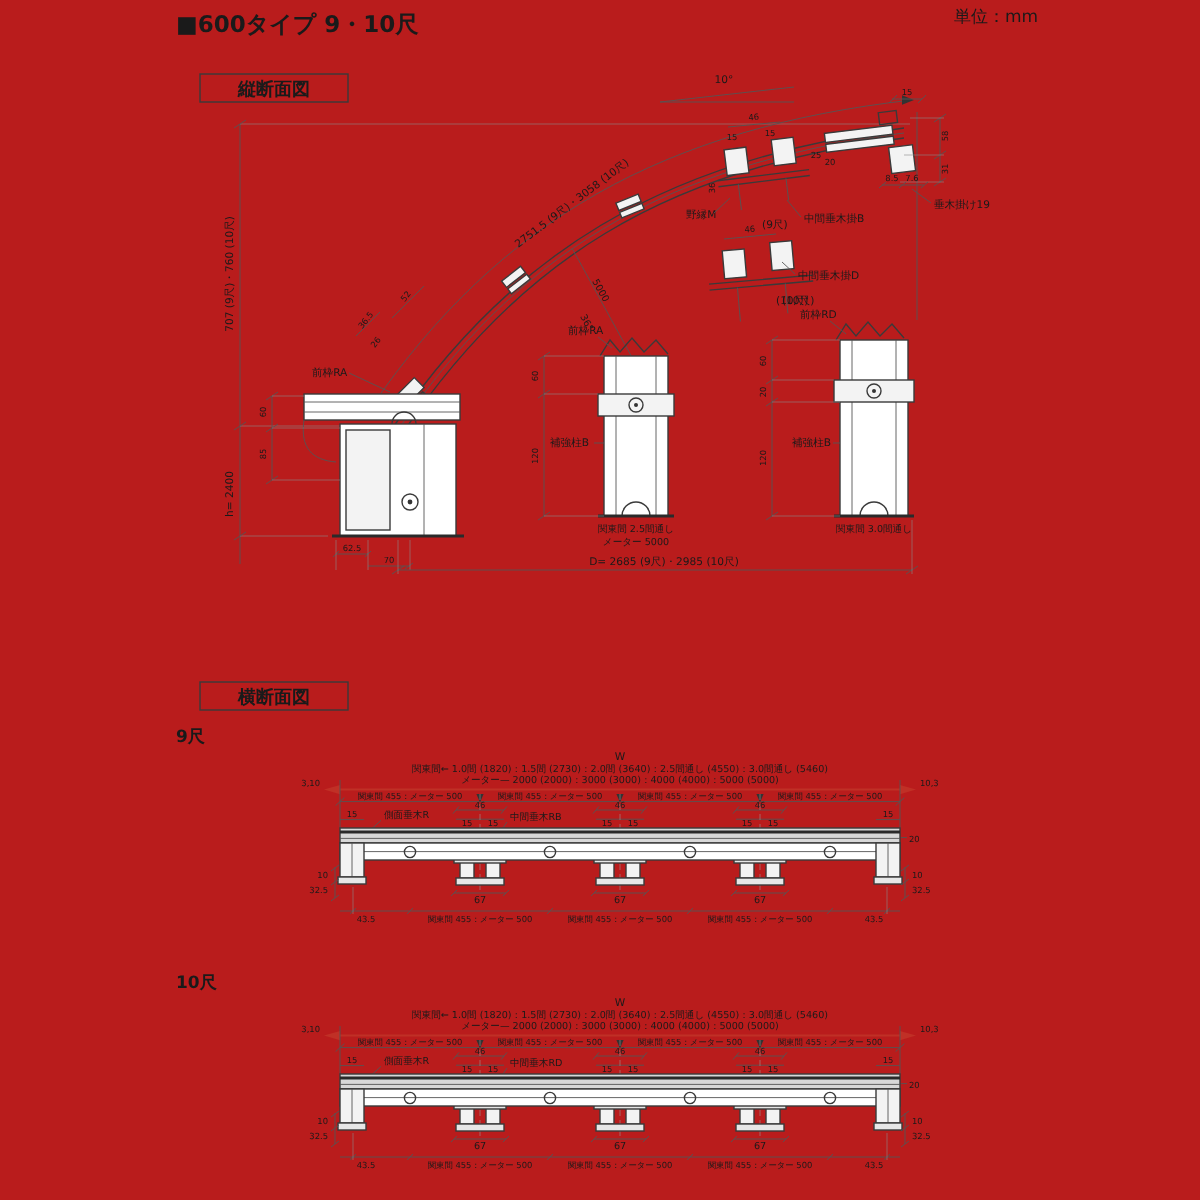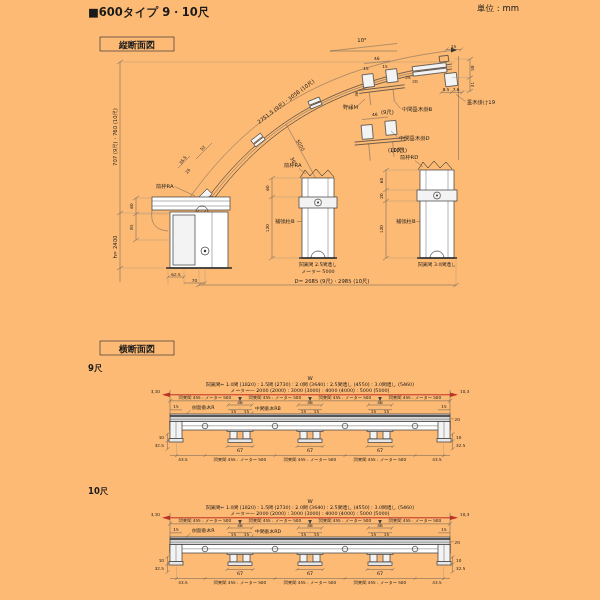--- a/index.html
+++ b/index.html
@@ -1,16 +1,16 @@
 <!DOCTYPE html>
 <html><head>
 <meta charset="utf-8">
 <style>
   html,body{margin:0;padding:0;background:#fff;}
-  #page{position:relative;width:600px;height:600px;background:#fdba74;overflow:hidden;}
+  #page{position:relative;width:600px;height:600px;background:#b91c1c;overflow:hidden;}
   .t{font-family:"DejaVu Sans","Liberation Sans",sans-serif;fill:#1a1a1a;}
   .b{font-weight:bold;}
   .m{text-anchor:middle;}.e{text-anchor:end;}
   .f3{font-size:4.2px;}.f4{font-size:4.8px;}.f5{font-size:5.3px;}.f8{font-size:8.5px;}.f9{font-size:9px;}.f11{font-size:11.5px;}
   .ln{fill:none;stroke:#3a3a3a;stroke-width:.7;}
   .lnw{fill:#fff;stroke:#3a3a3a;stroke-width:.7;}
   .lnf{fill:#f3f3f3;stroke:#3a3a3a;stroke-width:.7;}
   .lnf2{fill:#e7e7e7;stroke:#3a3a3a;stroke-width:.7;}
   .tn{fill:none;stroke:#555;stroke-width:.45;}
   .wt{fill:none;stroke:#8a8a8a;stroke-width:.3;}

